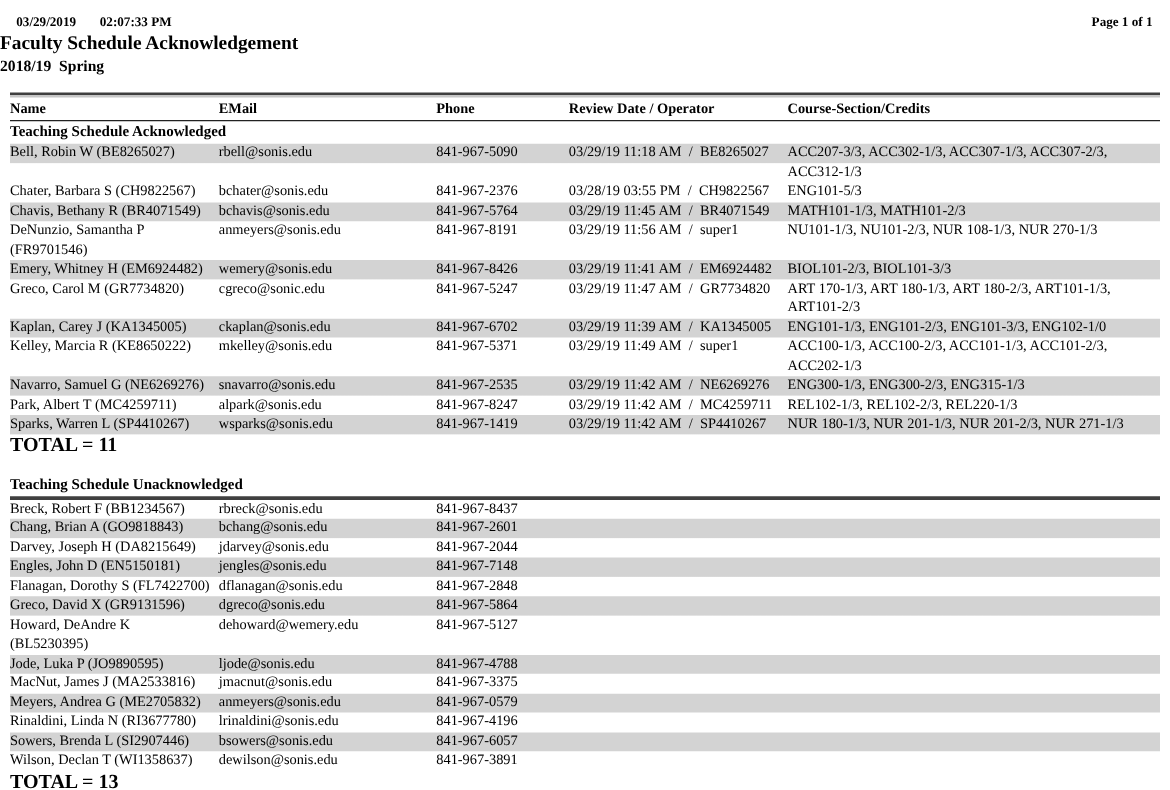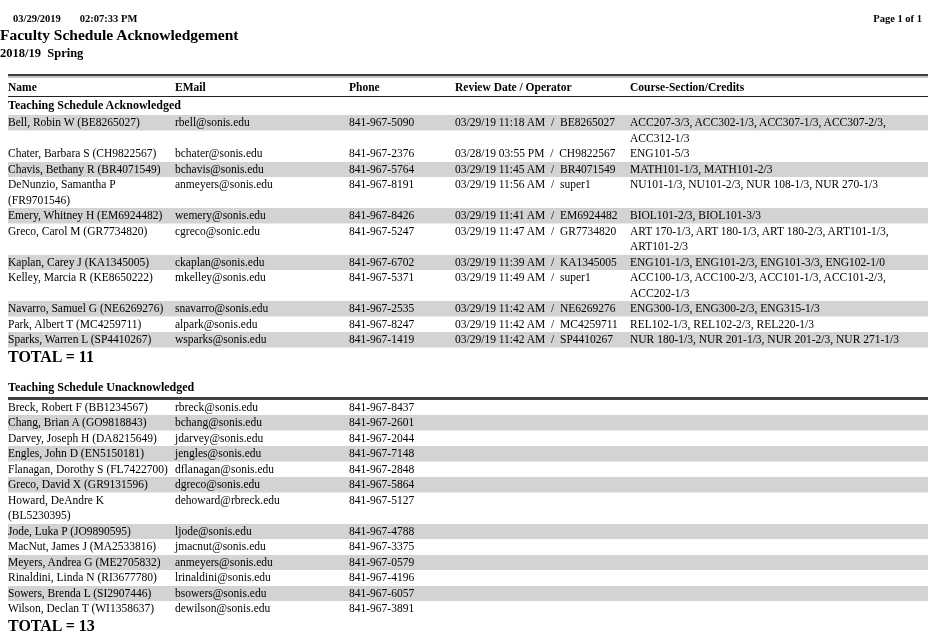--- a/index.html
+++ b/index.html
@@ -197,21 +197,21 @@
   <div class="row shaded">
     <div class="cell name">Greco, David X (GR9131596)</div>
     <div class="cell email">dgreco@sonis.edu</div>
     <div class="cell phone">841-967-5864</div>
     <div class="cell review"></div>
     <div class="cell course"></div>
   </div>
 
   <div class="row">
     <div class="cell name">Howard, DeAndre K (BL5230395)</div>
-    <div class="cell email">dehoward@rbreck.edu</div>
+    <div class="cell email">dehoward@wemery.edu</div>
     <div class="cell phone">841-967-5127</div>
     <div class="cell review"></div>
     <div class="cell course"></div>
   </div>
 
   <div class="row shaded">
     <div class="cell name">Jode, Luka P (JO9890595)</div>
     <div class="cell email">ljode@sonis.edu</div>
     <div class="cell phone">841-967-4788</div>
     <div class="cell review"></div>

